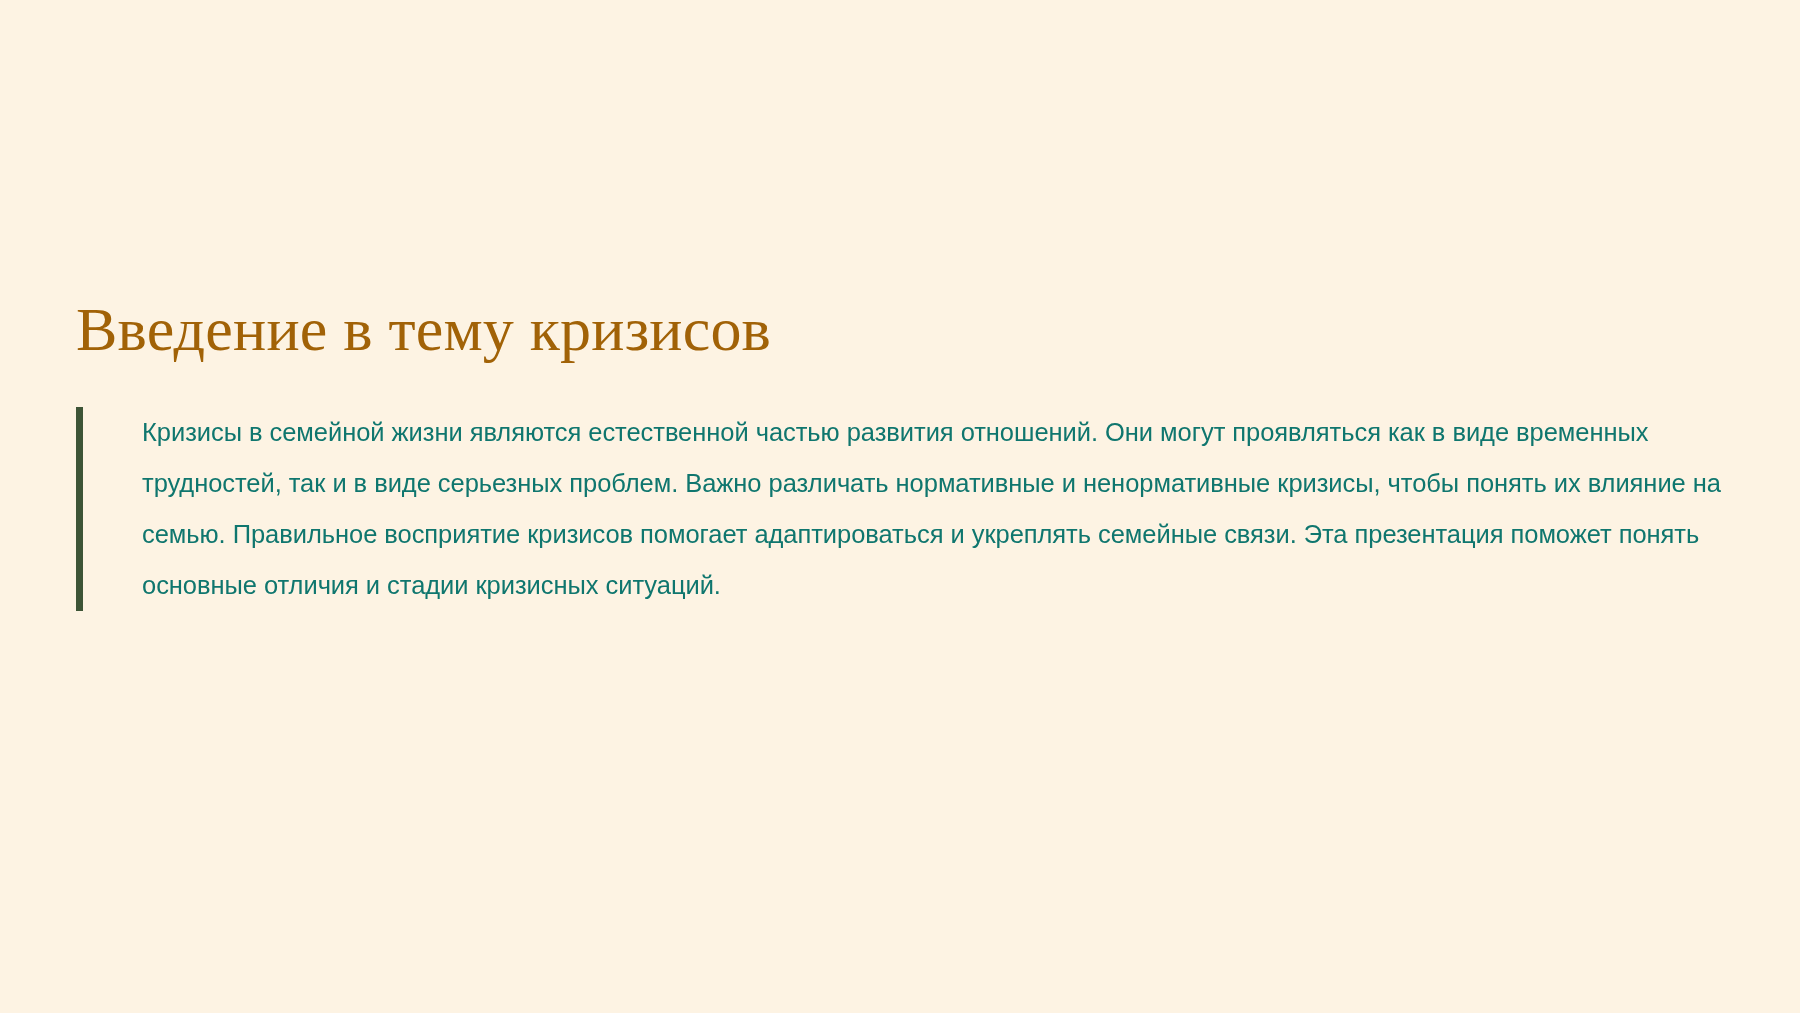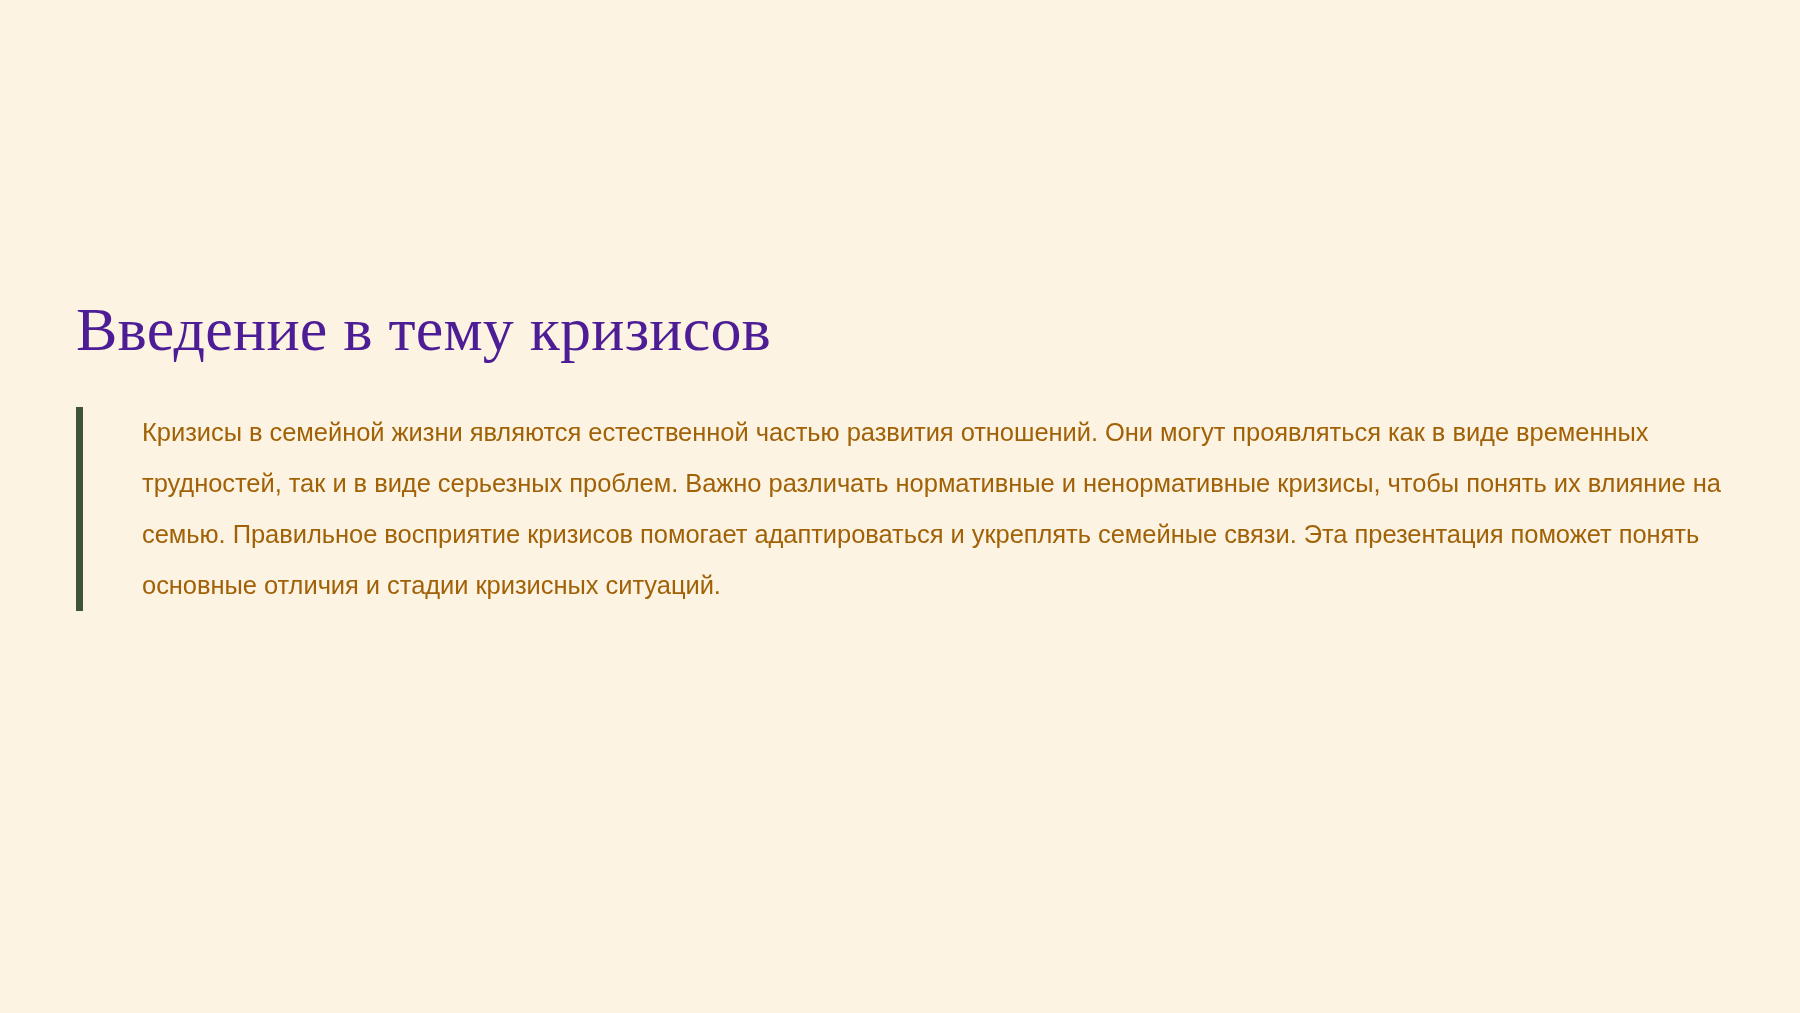--- a/index.html
+++ b/index.html
@@ -25,21 +25,21 @@
     left: 76px;
     top: 296px;
     width: 1680px;
   }
 
   .slide-title {
     font-family: "Liberation Serif", "DejaVu Serif", serif;
     font-size: 62px;
     line-height: 1.08;
     font-weight: 400;
-    color: #4c1d95;
+    color: #a16207;
     letter-spacing: 0.2px;
     margin: 0 0 22px 0;
     white-space: nowrap;
   }
 
   .body-block {
     position: relative;
     display: flex;
     align-items: stretch;
     margin-top: 44px;
@@ -50,21 +50,21 @@
     min-width: 7px;
     background: #3d5436;
     border-radius: 0;
     align-self: stretch;
   }
 
   .body-text {
     font-family: "Liberation Sans", "DejaVu Sans", sans-serif;
     font-size: 25.5px;
     line-height: 51px;
-    color: #a16207;
+    color: #0f766e;
     padding-left: 59px;
     margin: 0;
     font-weight: 400;
     text-align: left;
     letter-spacing: -0.05px;
     max-width: 1600px;
   }
 </style>
 </head>
 <body>

